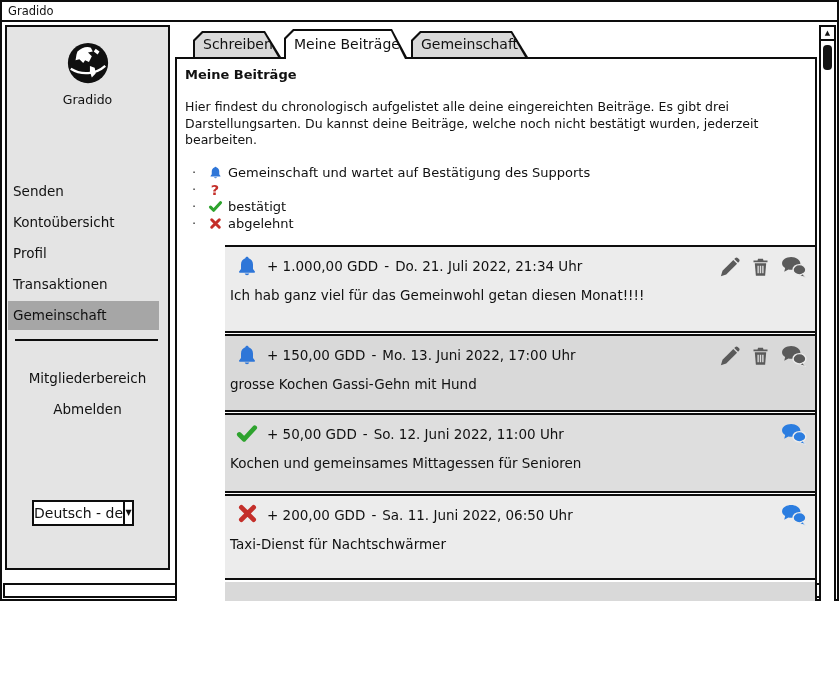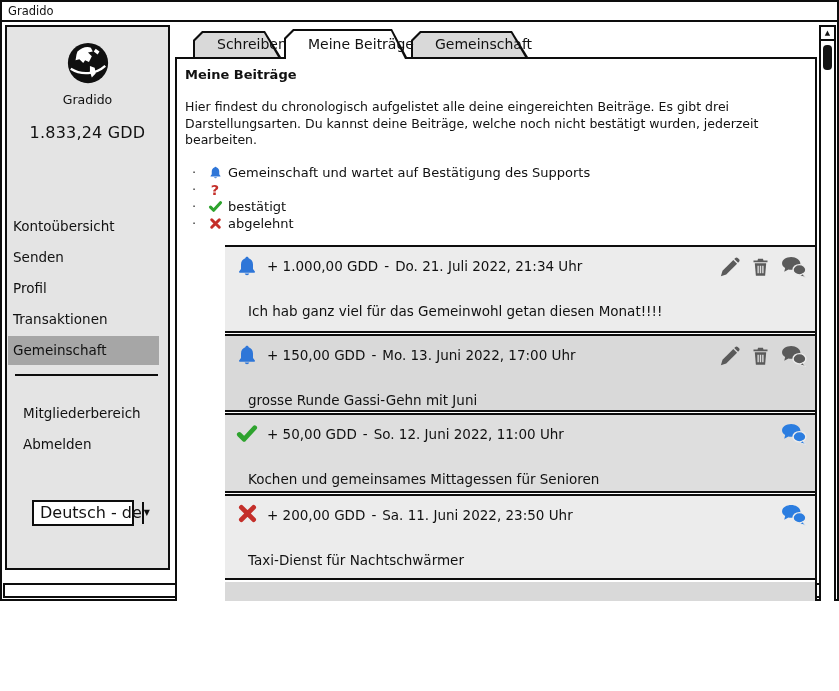--- a/index.html
+++ b/index.html
@@ -14,36 +14,36 @@
   .sidebar{position:absolute;left:5px;top:25px;width:165px;height:545px;background:#e4e4e4;
            border:2px solid #0d0d0d;}
   .logo-wrap{margin-top:13px;text-align:center;}
   .logo-label{text-align:center;font-size:12.5px;margin-top:2px;}
   .balance{text-align:center;font-size:16px;margin-top:16px;letter-spacing:.2px;}
   .nav{list-style:none;margin:70px 0 0 0;padding:0;}
   .nav li{height:29px;line-height:28px;font-size:13.5px;padding-left:5px;margin:0 9px 2px 1px;cursor:default;}
   .nav li.active{background:#a6a6a6;}
   .side-divider{border:none;border-top:2px solid #0d0d0d;margin:9px 10px 0 8px;}
   .nav2{list-style:none;margin:23px 0 0 0;padding:0;}
-  .nav2 li{height:29px;line-height:28px;font-size:13.5px;padding-left:15px;margin:0 9px 2px 1px;}
+  .nav2 li{height:29px;line-height:28px;font-size:13.5px;padding-left:8px;margin:0 9px 2px 1px;text-align:center;}
   .lang{position:absolute;left:25px;top:473px;width:102px;height:26px;background:#fff;
         border:2px solid #0d0d0d;display:flex;align-items:stretch;}
-  .lang-value{flex:1;font-size:16px;line-height:22px;padding-left:6px;white-space:nowrap;}
+  .lang-value{flex:1;font-size:14px;line-height:22px;white-space:nowrap;}
   .lang-btn{width:19px;border-left:2px solid #0d0d0d;text-align:center;font-size:8px;line-height:22px;}
   
   .tabs{position:absolute;left:193px;top:29px;height:30px;display:flex;align-items:flex-end;z-index:6;}
   .tab{position:relative;height:26px;margin-bottom:2px;margin-right:3px;cursor:default;}
   .tab .tab-bg{position:absolute;inset:0;background:#0d0d0d;
        clip-path:polygon(0 100%,0 9px,9px 0,calc(100% - 16px) 0,100% 100%);}
   .tab .tab-fill{position:absolute;left:2px;right:3px;top:2px;bottom:0;background:#d9d9d9;
        clip-path:polygon(0 100%,0 8px,8px 0,calc(100% - 14px) 0,100% 100%);}
   .tab.active{height:30px;margin-bottom:0;z-index:7;}
   .tab.active .tab-fill{background:#fff;}
   .tab-label{position:relative;z-index:2;display:block;font-size:14px;line-height:26px;
-       padding:0 20px 0 24px;white-space:nowrap;}
+       padding:0 20px 0 10px;white-space:nowrap;}
   .tab.active .tab-label{line-height:30px;}
   .tab:nth-child(1){width:88px;}
   .tab:nth-child(2){width:124px;}
   .tab:nth-child(3){width:117px;}
   
   .panel{position:absolute;left:175px;top:57px;width:642px;height:608px;background:#fff;
          border:2px solid #0d0d0d;z-index:5;}
   .heading{position:absolute;left:8px;top:8px;font-size:13px;font-weight:bold;}
   .intro{position:absolute;left:8px;top:40px;width:600px;font-size:12.5px;line-height:16.5px;}
   .legend{position:absolute;left:15px;top:105px;}
@@ -55,21 +55,21 @@
   .cards{position:absolute;left:0;top:186px;right:0;bottom:0;display:flex;flex-direction:column;padding-left:48px;}
   .card{position:relative;border-top:2px solid #0d0d0d;border-bottom:2px solid #0d0d0d;
         margin-bottom:1px;flex-shrink:0;}
   .cards .card:nth-child(1){height:88px;}
   .cards .card:nth-child(2){height:78px;}
   .cards .card:nth-child(3){height:80px;}
   .cards .card:nth-child(4){height:86px;}
   .card-status{position:absolute;left:9px;top:7px;width:26px;display:flex;justify-content:center;}
   .card-header{position:absolute;left:42px;top:11px;font-size:13.5px;white-space:nowrap;}
   .sep{margin:0 6px;}
-  .card-desc{position:absolute;left:23px;top:40px;right:40px;font-size:13.5px;margin-top:16px;}
+  .card-desc{position:absolute;left:5px;top:40px;right:40px;font-size:13.5px;}
   .actions{position:absolute;right:8px;top:8px;display:flex;gap:9px;align-items:center;}
   .act{display:inline-flex;cursor:pointer;color:#5a5a5a;}
   .card.editable .chat{color:#5a5a5a;}
   .card:not(.editable) .chat{color:#2b7de0;}
   .filler{flex:1;background:#d9d9d9;margin-top:1px;}
   
   .scrollbar{position:absolute;right:3px;top:25px;width:17px;height:644px;background:#fff;
              border:2px solid #0d0d0d;z-index:8;}
   .sb-up{height:14px;border-bottom:2px solid #0d0d0d;text-align:center;font-size:7px;line-height:13px;}
   .sb-down{position:absolute;bottom:0;left:0;right:0;height:14px;border-top:2px solid #0d0d0d;
@@ -94,25 +94,24 @@
     <div class="logo-wrap">
       <svg width="46" height="46" viewBox="0 0 48 48" style="display:inline-block">
         <circle cx="24" cy="24" r="21" fill="#101010"></circle>
         <path d="M13 12c4-4 10-6 14-4l2 4-5 1 4 4-3 6-4-2-2 3-4-4-4 1 1-6z" fill="#fff"></path>
         <path d="M26 27l5 2 1 6-4 4-2-6z" fill="#fff"></path>
         <path d="M32 9l4 3-2 3-4-3z" fill="#fff"></path>
         <path d="M6 30c11 7 26 6 36-3" stroke="#fff" stroke-width="2.4" fill="none"></path>
       </svg>
     </div>
     <div class="logo-label">Gradido</div>
-    <div class="balance">1.833,24 GDD</div>
 
     <ul class="nav">
-      <li><span>Kontoübersicht</span></li>
-        <li><span>Senden</span></li>
+      <li><span>Senden</span></li>
+        <li><span>Kontoübersicht</span></li>
         <li><span>Profil</span></li>
         <li><span>Transaktionen</span></li>
         <li class="active"><span>Gemeinschaft</span></li>
     </ul>
 
     <hr class="side-divider">
 
     <ul class="nav2">
       <li><span>Mitgliederbereich</span></li>
         <li><span>Abmelden</span></li>
@@ -251,21 +250,21 @@
               </svg>
             </span>
             <span class="act chat">
               <svg width="27" height="22" viewBox="0 0 28 24" fill="currentColor">
                 <path d="M11.5 1C6 1 1.5 4 1.5 7.9c0 2.1 1.3 4 3.4 5.2l-1 4 4.6-2.3c.9.2 1.9.3 3 .3 5.5 0 10-3 10-6.9S17 1 11.5 1z"></path>
                 <ellipse cx="20.5" cy="15" rx="7" ry="5.6" stroke="#ececec" stroke-width="1.6"></ellipse>
                 <path d="M24 19.5l3.2 4-6.4-2.2z" stroke="#ececec" stroke-width="1"></path>
               </svg>
             </span>
           </div>
-          <div class="card-desc">grosse Runde Gassi-Gehn mit Juni</div>
+          <div class="card-desc">grosse Kochen Gassi-Gehn mit Hund</div>
         </div>
         <div class="card" style="background: rgb(222, 222, 222);">
           <span class="card-status">
 
             <svg width="27" height="23" viewBox="0 0 24 24">
               <path d="M4 13l5 5L20 6" fill="none" stroke="#2ea32e" stroke-width="5" stroke-linecap="round" stroke-linejoin="round"></path>
             </svg>
 
           </span>
           <div class="card-header">
@@ -284,21 +283,21 @@
           <div class="card-desc">Kochen und gemeinsames Mittagessen für Senioren</div>
         </div>
         <div class="card" style="background: rgb(236, 236, 236);">
           <span class="card-status">
 
             <svg width="21" height="21" viewBox="0 0 24 24">
               <path d="M5 5l14 14M19 5L5 19" stroke="#c42f2a" stroke-width="5.5" stroke-linecap="round"></path>
             </svg>
           </span>
           <div class="card-header">
-            <span>+ 200,00 GDD</span><span class="sep">-</span><span>Sa. 11. Juni 2022, 23:50 Uhr</span>
+            <span>+ 200,00 GDD</span><span class="sep">-</span><span>Sa. 11. Juni 2022, 06:50 Uhr</span>
           </div>
           <div class="actions">
 
             <span class="act chat">
               <svg width="27" height="22" viewBox="0 0 28 24" fill="currentColor">
                 <path d="M11.5 1C6 1 1.5 4 1.5 7.9c0 2.1 1.3 4 3.4 5.2l-1 4 4.6-2.3c.9.2 1.9.3 3 .3 5.5 0 10-3 10-6.9S17 1 11.5 1z"></path>
                 <ellipse cx="20.5" cy="15" rx="7" ry="5.6" stroke="#ececec" stroke-width="1.6"></ellipse>
                 <path d="M24 19.5l3.2 4-6.4-2.2z" stroke="#ececec" stroke-width="1"></path>
               </svg>
             </span>

